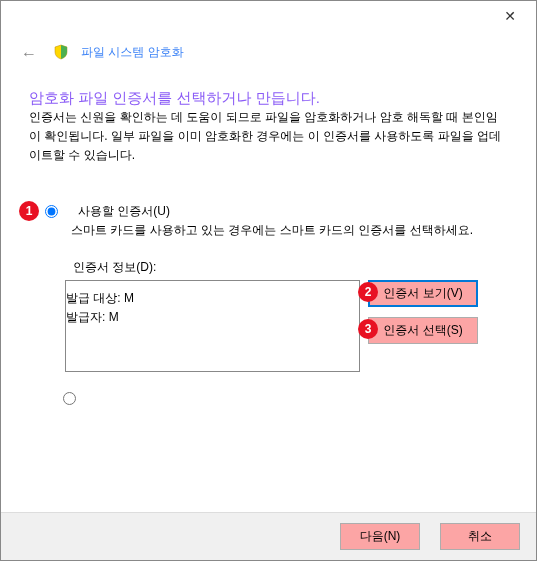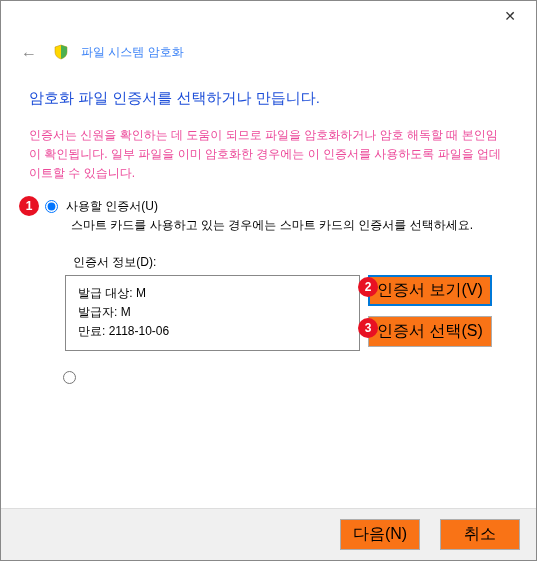--- a/index.html
+++ b/index.html
@@ -47,34 +47,34 @@
       height: 16px;
     }
     .window-title {
       font-size: 12px;
       color: #3b82f6;
     }
     .content {
       padding: 16px 28px 0 28px;
     }
     .heading {
-      color: #1d4ed8;
+      color: #8b5cf6;
       font-size: 15px;
-      margin-bottom: 18px;
+      margin-bottom: 0;
     }
     .description {
       font-size: 12px;
-      color: #ec4899;
+      color: #000000;
       line-height: 1.6;
-      margin-bottom: 14px;
+      margin-bottom: 37px;
     }
     .radio-row {
       display: flex;
       align-items: center;
-      gap: 4px;
+      gap: 16px;
       position: relative;
     }
     .radio-row input[type="radio"] {
       margin-right: 4px;
     }
     .radio-label {
       font-size: 12px;
     }
     .radio-hint {
       font-size: 12px;
@@ -89,34 +89,34 @@
     }
     .cert-section {
       display: flex;
       gap: 8px;
       margin-left: 20px;
       margin-bottom: 20px;
     }
     .cert-box {
       border: 1px solid #888;
       width: 295px;
-      height: 76px;
-      padding: 8px 12px;
+      height: 92px;
+      padding: 8px 0;
       font-size: 12px;
       line-height: 1.6;
     }
     .cert-buttons {
       display: flex;
       flex-direction: column;
       gap: 10px;
     }
     .btn {
-      background: #f97316;
+      background: #fca5a5;
       border: 1px solid #adadad;
-      font-size: 16px;
+      font-size: 12px;
       padding: 4px 8px;
       min-width: 110px;
       cursor: pointer;
       position: relative;
       text-align: center;
     }
     .btn.highlighted {
       border: 1px solid #0078d7;
       box-shadow: inset 0 0 0 1px #0078d7;
     }
@@ -184,21 +184,20 @@
       <input type="radio" name="certopt" checked="" style="">
       <span class="radio-label">사용할 인증서(U)</span>
     </div>
     <div class="radio-hint">스마트 카드를 사용하고 있는 경우에는 스마트 카드의 인증서를 선택하세요.</div>
 
     <div class="cert-info-label">인증서 정보(D):</div>
     <div class="cert-section">
       <div class="cert-box">
         <div>발급 대상: M</div>
         <div>발급자: M</div>
-        <div>만료: 2118-10-06</div>
       </div>
       <div class="cert-buttons">
         <div style="position:relative;">
           <div class="marker" style="left:-10px; top:2px;">2</div>
           <button class="btn highlighted">
             <span>인증서 보기(V)</span>
           </button>
         </div>
         <div style="position:relative;">
           <div class="marker" style="left:-10px; top:2px;">3</div>

